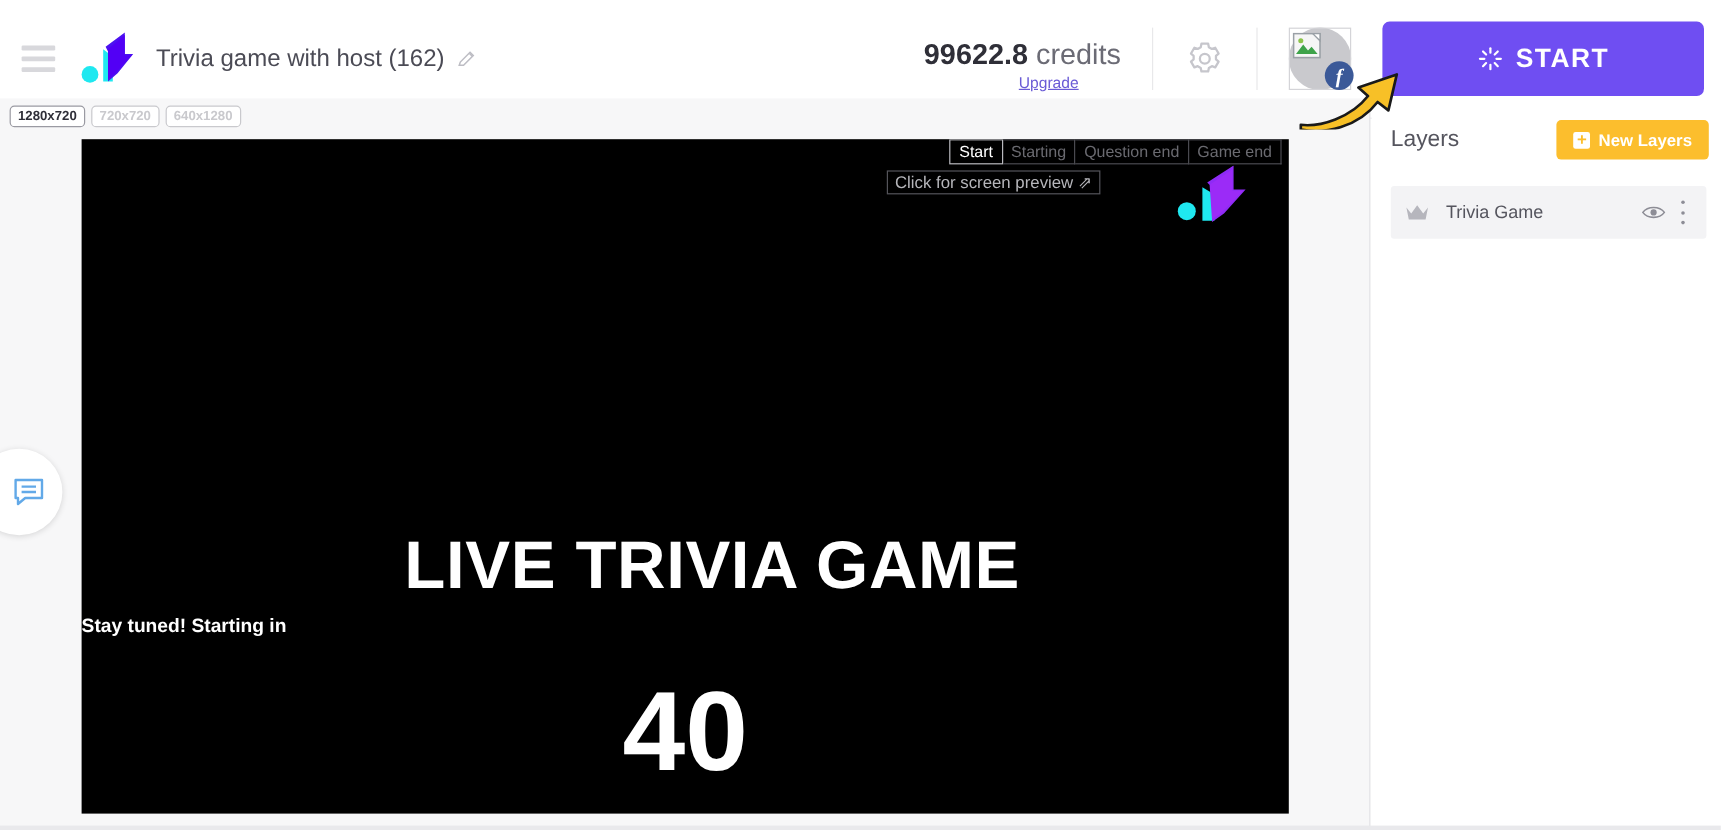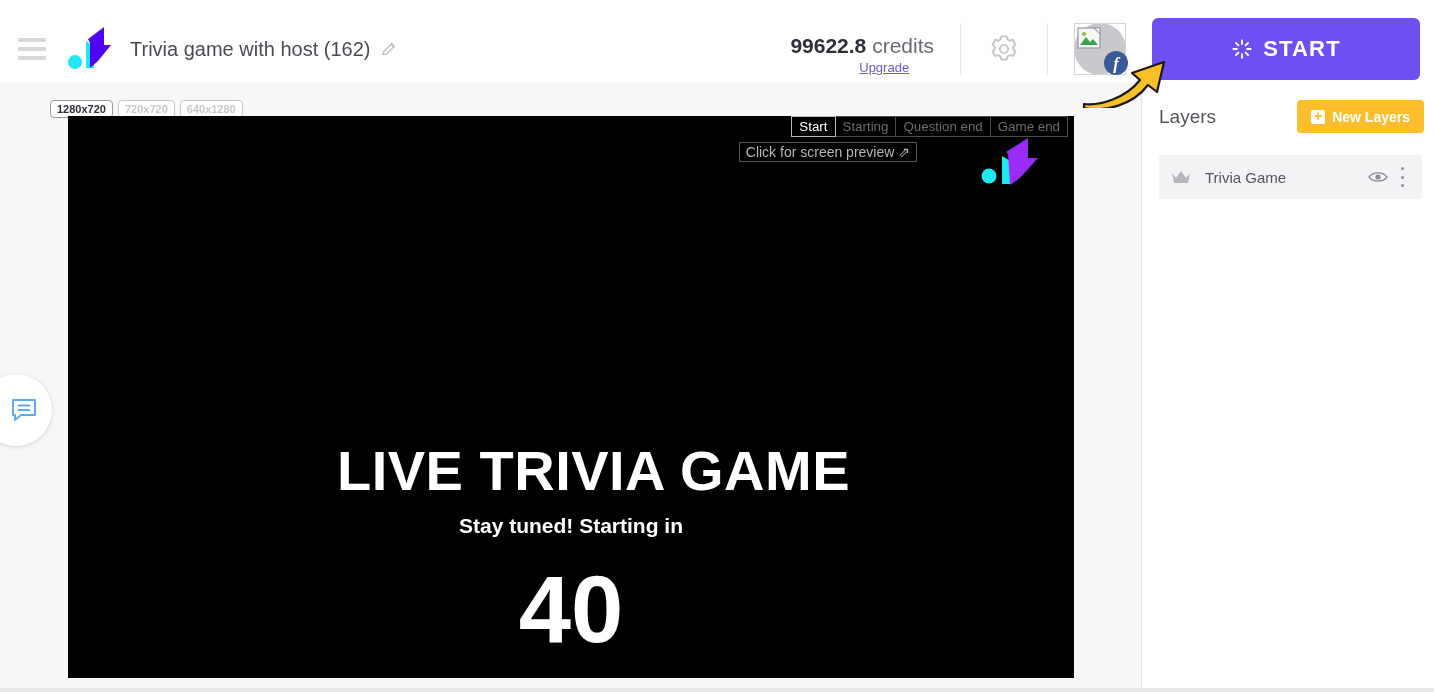--- a/index.html
+++ b/index.html
@@ -31,21 +31,21 @@
   .logo-mark svg { display: block; }
 
   .proj-title {
     font-size: 20px; color: #4b4b55; margin-left: 10px; white-space: nowrap;
   }
   .pencil { margin-left: 10px; width: 18px; height: 18px; cursor: pointer; flex: none; }
 
   .spacer { flex: 1 1 auto; }
 
   .credits-box { text-align: center; padding: 0 26px; line-height: 1.15; }
-  .credits-line { font-size: 21px; color: #6b6b75; white-space: nowrap; margin-top: 12px; }
+  .credits-line { font-size: 24px; color: #6b6b75; white-space: nowrap; margin-top: 12px; }
   .credits-line b { color: #2f2f38; font-weight: bold; }
   .upgrade-link {
     display: inline-block; margin-top: 2px;
     font-size: 13px; color: #6a5bd6; text-decoration: underline; cursor: pointer; margin-left: 44px;
   }
 
   .vdiv { width: 1px; height: 52px; background: #e8e8ea; }
 
   .gear-btn { padding: 0 26px; cursor: pointer; display: flex; align-items: center; }
 
@@ -88,21 +88,21 @@
   }
 
   
   .editor {
     position: absolute; top: 82px; left: 0;
     width: 1142px; height: 610px;
     background: #f7f7f8;
     border-right: 1px solid #e3e3e6;
   }
 
-  .res-tabs { position: absolute; top: 18px; left: 8px; display: flex; gap: 5px; margin-left: 42px; }
+  .res-tabs { position: absolute; top: 6px; left: 8px; display: flex; gap: 5px; }
   .res-tab {
     font-size: 11px; font-weight: bold; padding: 2px 6px;
     border: 1px solid #c9c9cd; border-radius: 4px;
     background: #ffffff; color: #c9c9cd; cursor: pointer;
     font-family: "Liberation Sans", sans-serif;
   }
   .res-tab.active { color: #2f2f38; border-color: #9a9aa2; }
 
   .canvas {
     position: absolute; left: 68px; top: 34px;
@@ -131,22 +131,22 @@
 
   .canvas-logo { position: absolute; top: 22px; right: 10px; width: 84px; height: 52px; }
 
   .headline {
     position: absolute; left: 0; right: 0; top: 322px;
     text-align: center; color: #ffffff;
     font-size: 56px; font-weight: bold; letter-spacing: 0.5px; padding-left: 45px;
   }
   .subline {
     position: absolute; left: 0; right: 0; top: 398px;
-    text-align: center; color: #ffffff;
-    font-size: 21px; font-weight: bold;
+    text-align: left; color: #ffffff;
+    font-size: 16px; font-weight: bold;
   }
   .countdown {
     position: absolute; left: 0; right: 0; top: 440px;
     text-align: center; color: #ffffff;
     font-size: 94px; font-weight: bold;
   }
 
   
   .chat-fab {
     position: absolute; left: -20px; top: 292px;

